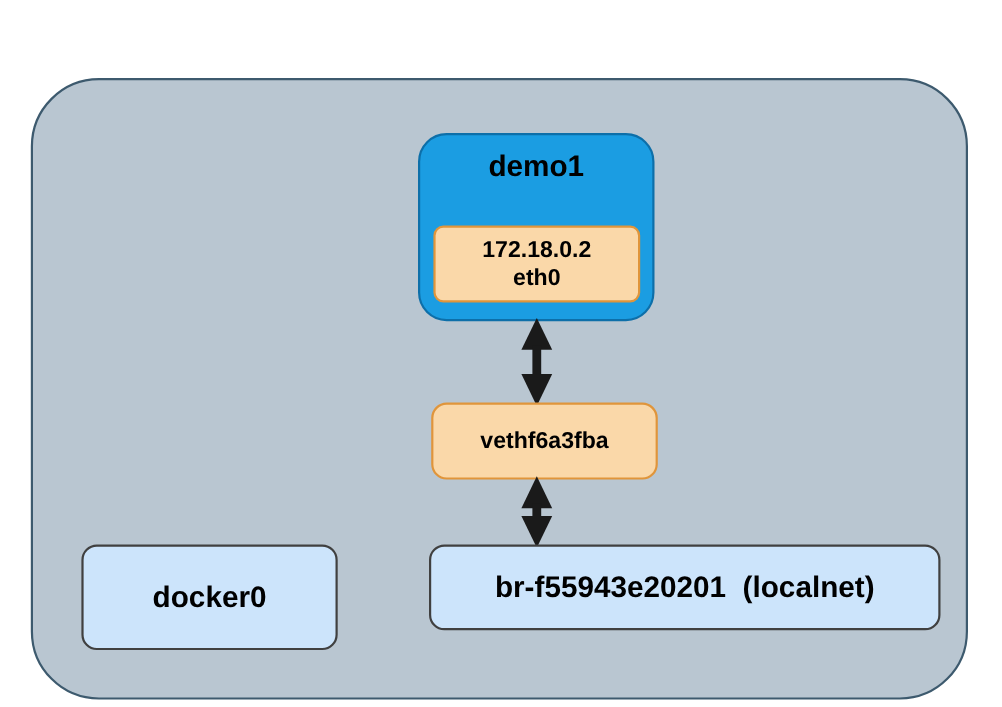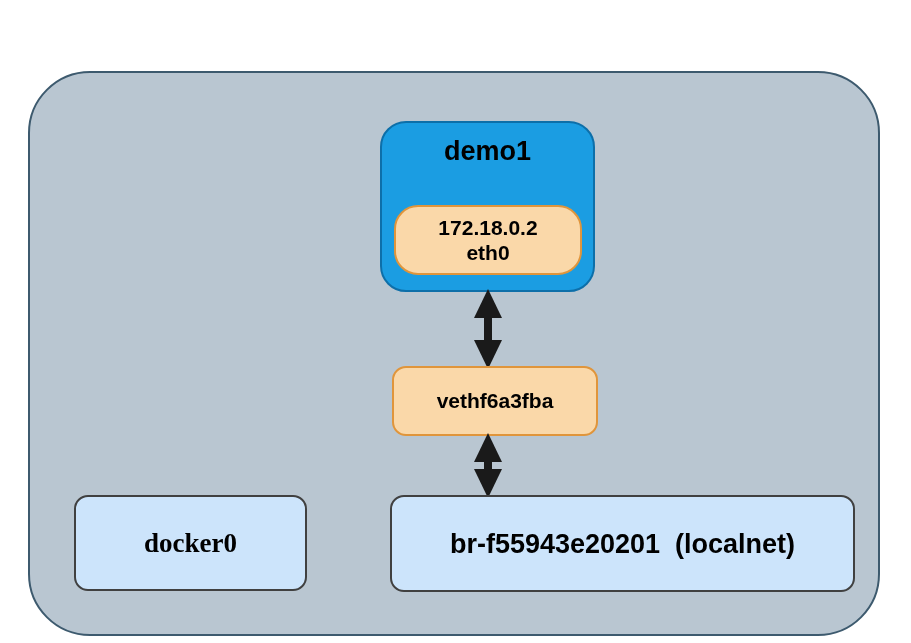--- a/index.html
+++ b/index.html
@@ -45,21 +45,21 @@
     margin-top: 13px;
     text-align: center;
     font-size: 27px;
     font-weight: bold;
   }
   .iface-box {
     position: absolute; left: 12px; top: 82px;
     width: 188px; height: 70px;
     background: var(--iface-fill);
     border: 2px solid var(--iface-border);
-    border-radius: 24px;
+    border-radius: 9px;
     display: flex; flex-direction: column;
     align-items: center; justify-content: center;
     font-size: 21px; font-weight: bold; line-height: 25px;
     text-align: center;
   }
 
   .veth-box {
     position: absolute; left: 362px; top: 293px;
     width: 206px; height: 70px;
     background: var(--iface-fill);
@@ -73,22 +73,22 @@
   .blue-box {
     position: absolute;
     background: var(--bridge-fill);
     border: 2px solid var(--bridge-border);
     border-radius: 14px;
     display: flex; flex-direction: column;
     align-items: center; justify-content: center;
     font-size: 27px; font-weight: bold; line-height: 34px;
     text-align: center;
   }
-  .docker0-box { left: 44px; top: 422px; width: 233px; height: 96px; font-family: Liberation Serif, serif; }
-  .bridge-box  { left: 360px; top: 422px; width: 465px; height: 97px; }
+  .docker0-box { left: 44px; top: 422px; width: 233px; height: 96px; }
+  .bridge-box  { left: 360px; top: 422px; width: 465px; height: 78px; }
   .bridge-name { white-space: pre; }
 
   .arrow { position: absolute; left: 440px; }
   .arrow1 { top: 215px; }
   .arrow2 { top: 359px; }
   .arrow polygon, .arrow rect { fill: var(--arrow); }
 </style>
 </head>
 <body>
 

